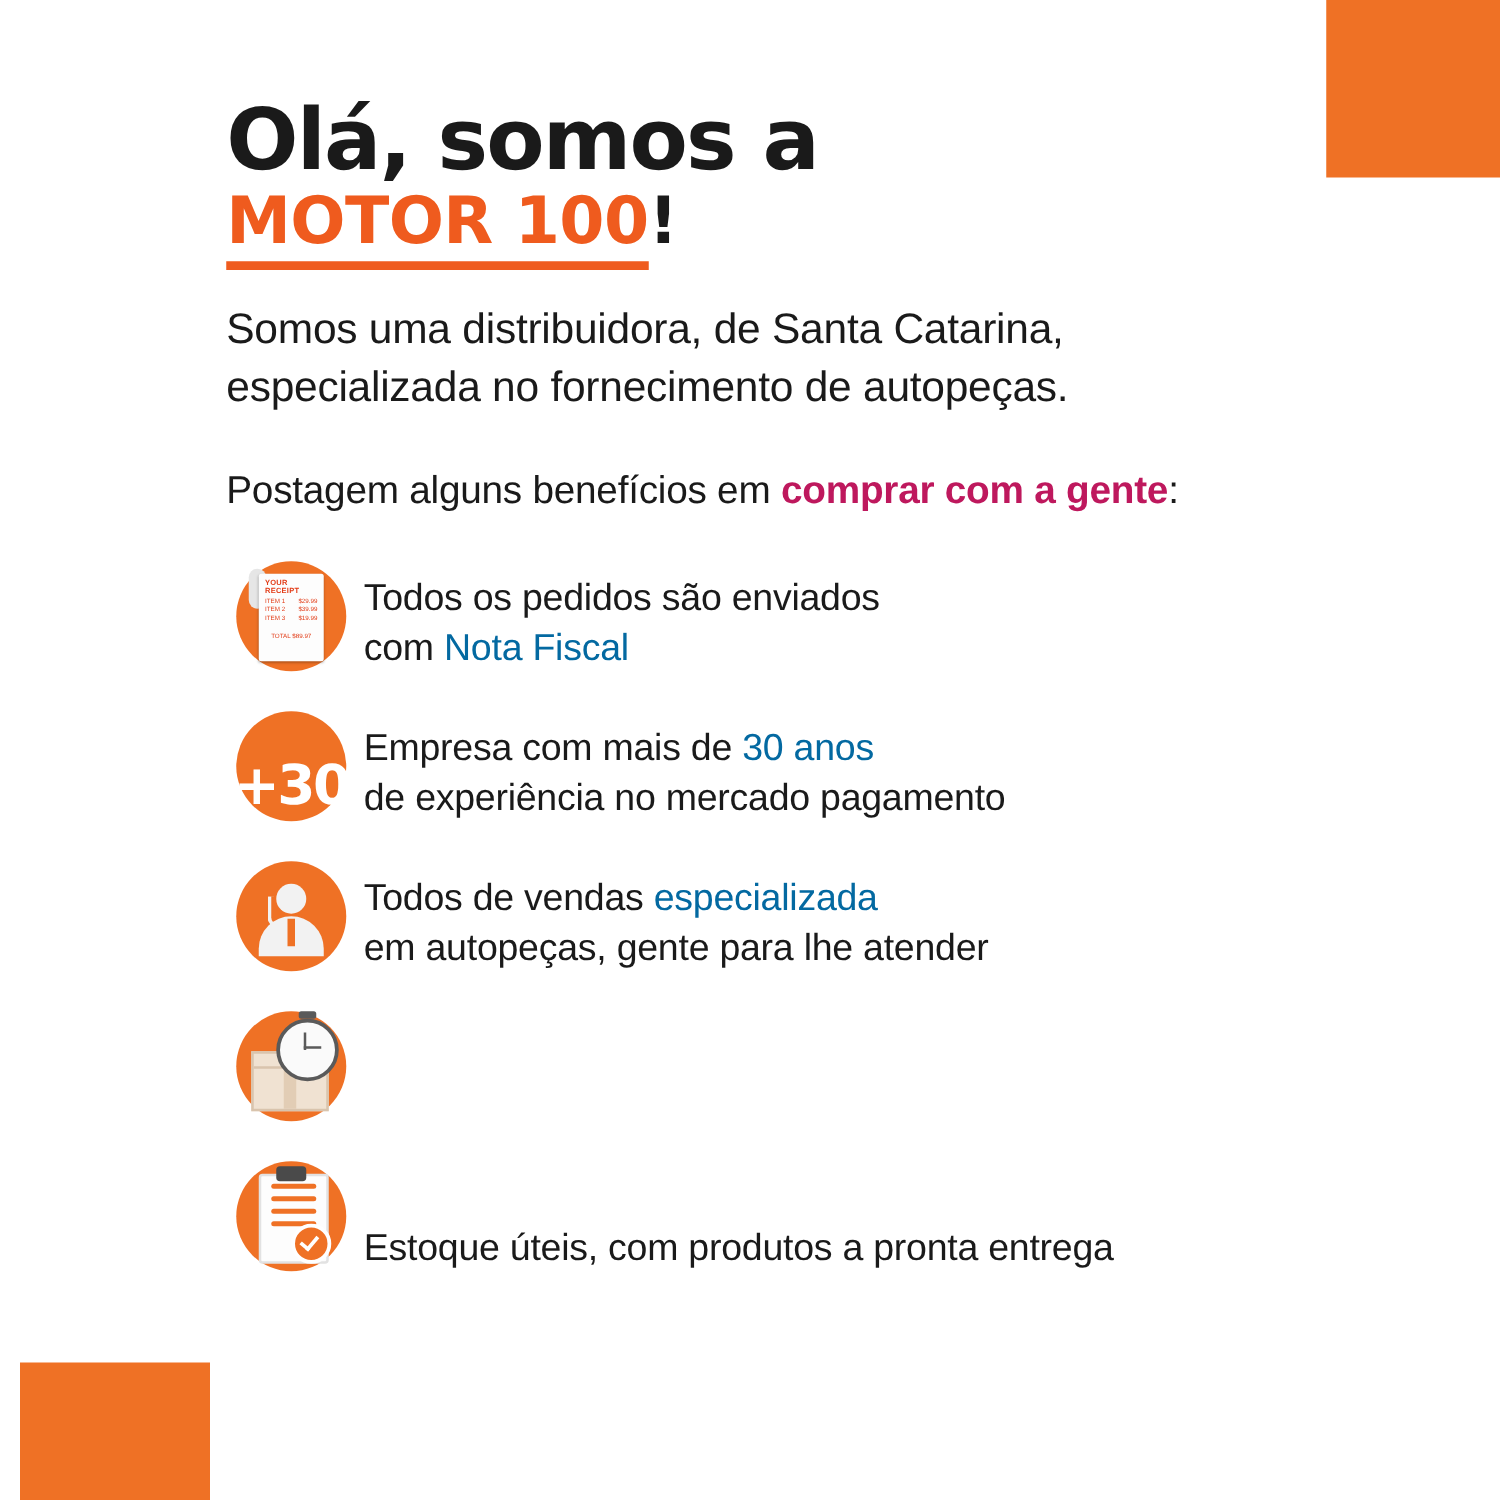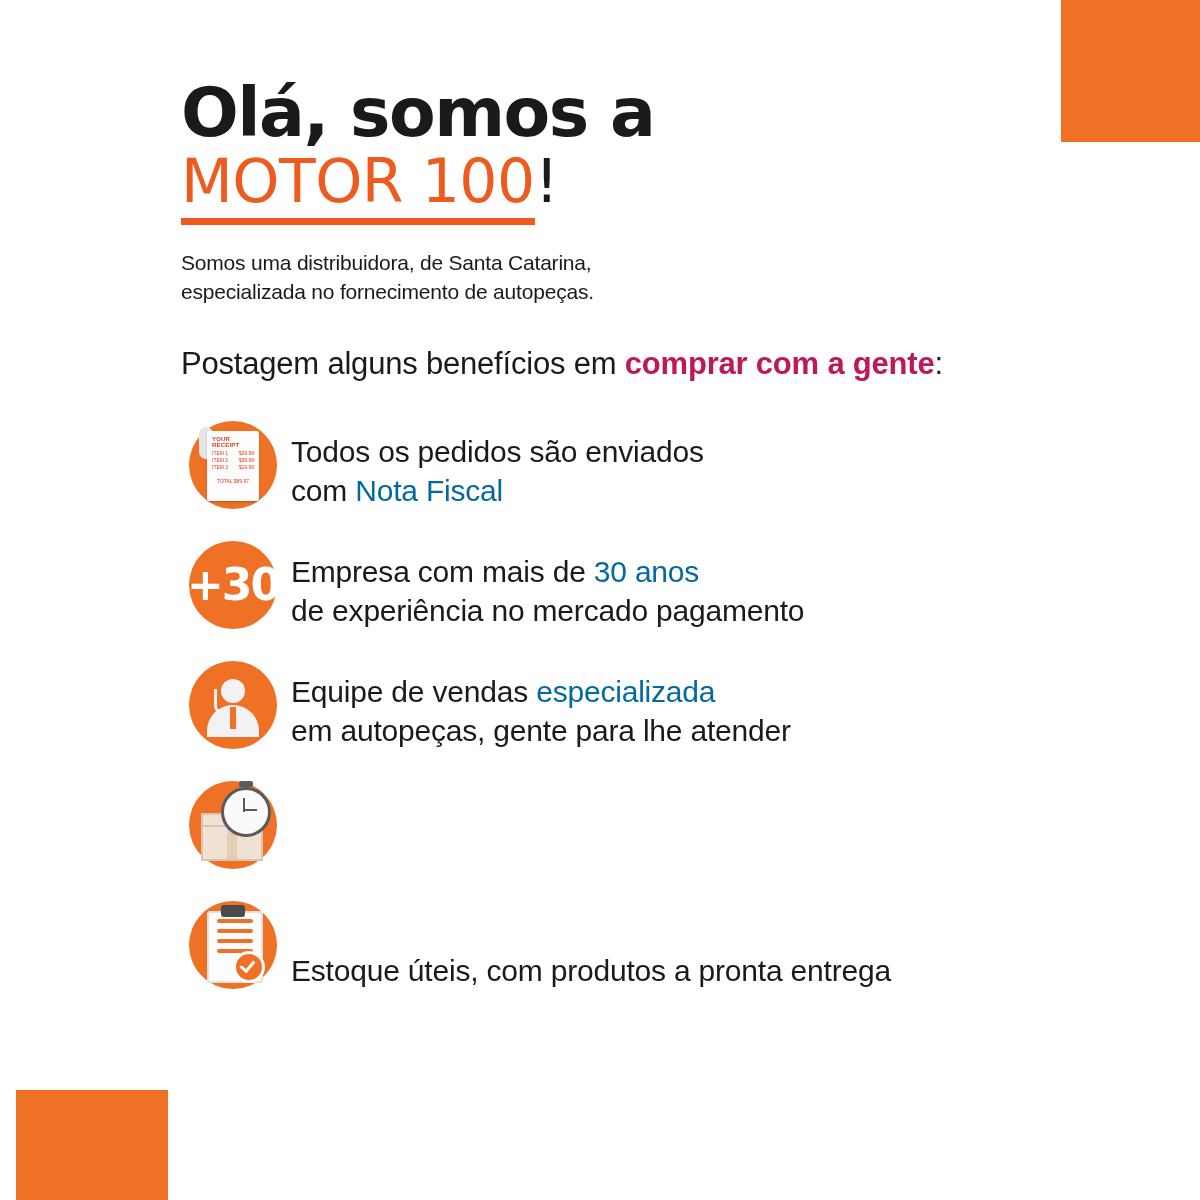--- a/index.html
+++ b/index.html
@@ -49,35 +49,35 @@
     font-family: "DejaVu Sans", sans-serif;
     font-weight: bold;
     font-size: 68px;
     line-height: 1.02;
     letter-spacing: -1.5px;
     color: #1a1a1a;
   }
   .brand-line {
     margin-top: 4px;
     font-family: "DejaVu Sans", sans-serif;
-    font-weight: normal;
-    font-size: 60px;
+    font-weight: bold;
+    font-size: 52px;
     line-height: 1.02;
     letter-spacing: -0.5px;
     color: #1a1a1a;
     display: block;
   }
   .brand-name {
     color: #ef5b1e;
     border-bottom: 7px solid #ef5b1e;
     padding-bottom: 2px;
   }
   .intro {
     margin-top: 36px;
-    font-size: 21px;
+    font-size: 34px;
     line-height: 1.38;
     color: #1a1a1a;
     letter-spacing: -0.2px;
   }
   .benefits-lead {
     margin-top: 38px;
     font-size: 31px;
     line-height: 1.3;
     color: #1a1a1a;
     letter-spacing: -0.2px;
@@ -160,21 +160,21 @@
     left: 18px;
     top: 8px;
     width: 14px;
     height: 32px;
     background: #e6e6e6;
     border-radius: 7px;
   }
   .num30 {
     position: absolute;
     left: 0;
-    top: 0;
+    top: 16px;
     width: 104px;
     height: 92px;
     display: flex;
     align-items: center;
     justify-content: center;
     font-family: "DejaVu Sans", sans-serif;
     font-weight: bold;
     font-size: 44px;
     color: #ffffff;
     letter-spacing: -2px;
@@ -386,21 +386,21 @@
 
       <li>
         <div class="bicon">
           <div class="circle"></div>
           <div class="agent-head"></div>
           <div class="agent-mic"></div>
           <div class="agent-body"></div>
           <div class="agent-tie"></div>
         </div>
         <div class="btext">
-          <span>Equipe de vendas </span><span class="hl">especializada</span><br>
+          <span>Todos de vendas </span><span class="hl">especializada</span><br>
           <span>em autopeças, gente para lhe atender</span>
         </div>
       </li>
 
       <li>
         <div class="bicon">
           <div class="circle"></div>
           <div class="box">
             <div class="flap"></div>
             <div class="tape"></div>

